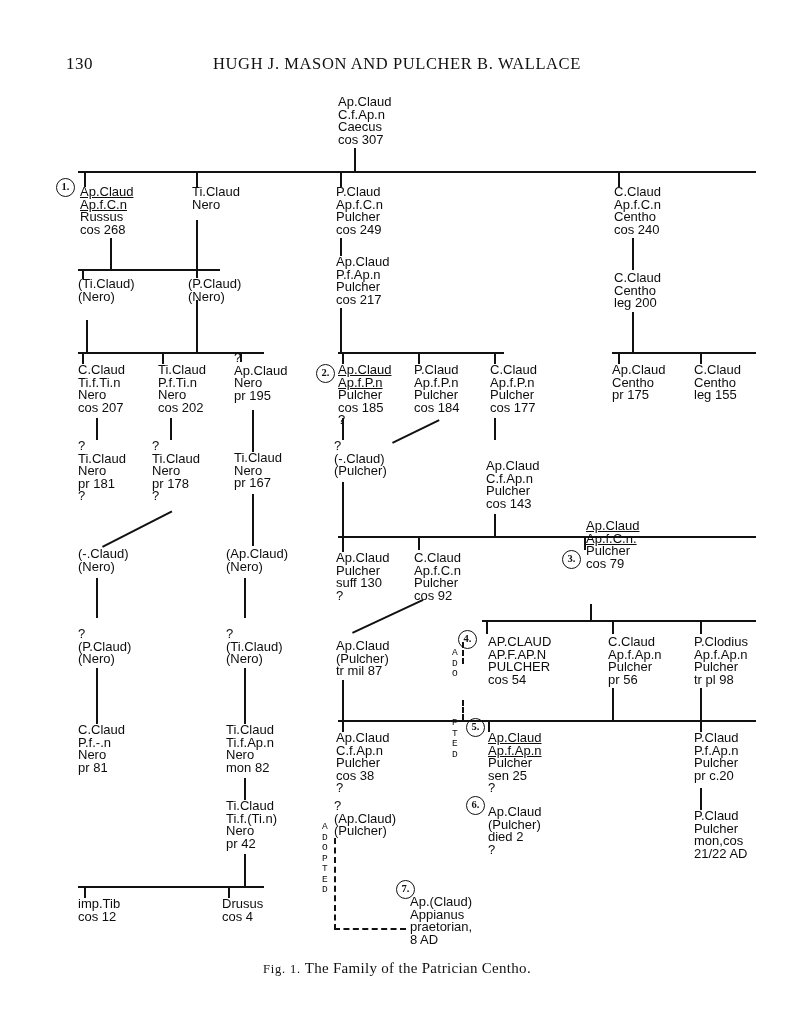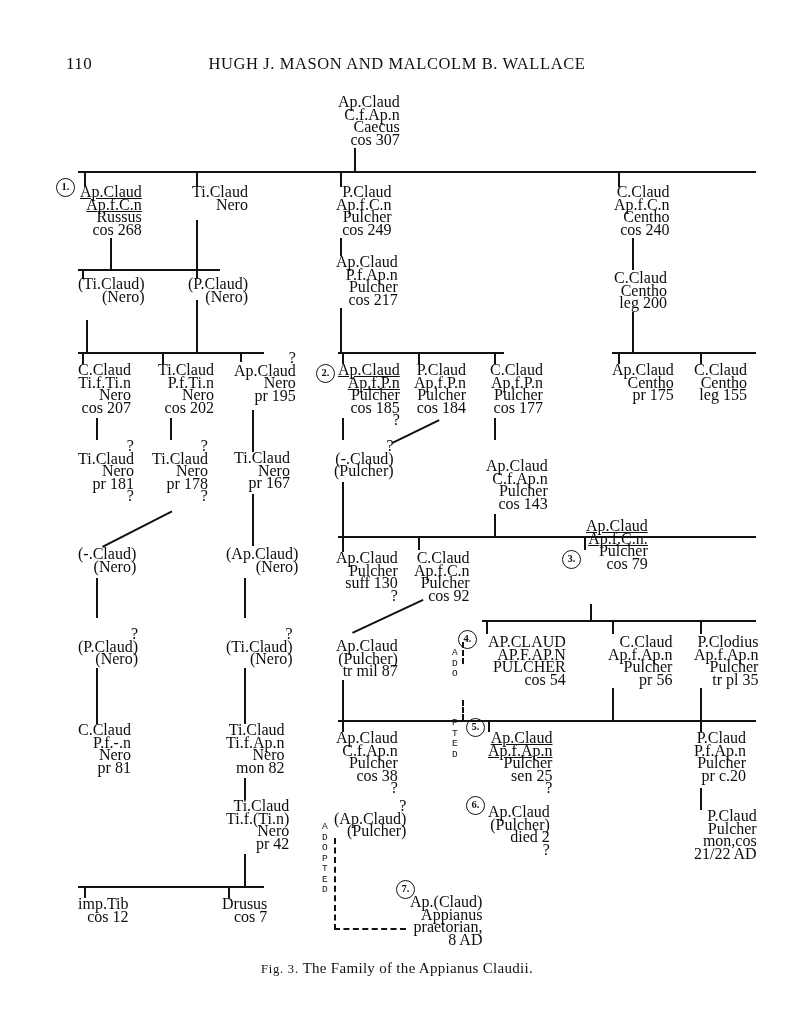--- a/index.html
+++ b/index.html
@@ -55,27 +55,26 @@
   
   #stemma {
     position: absolute;
     left: 0;
     top: 0;
     width: 794px;
     height: 960px;
   }
   .node {
     position: absolute;
-    font-family: Liberation Serif, serif;
-    font-size: 16px;
+    font-family: Liberation Sans, sans-serif;
+    font-size: 13px;
     line-height: 12.6px;
     white-space: pre;
     letter-spacing: 0px;
     color: #0d0d0d;
-    text-align: right;
   }
   .node .ul {
     text-decoration: underline;
   }
   .hline {
     position: absolute;
     background: #111111;
     height: 2px;
   }
   .vline {
@@ -118,22 +117,22 @@
     position: absolute;
     height: 0;
     border-top: 2px dashed #111111;
   }
 </style>
 </head>
 <body>
 
 <div id="page">
 
-  <div class="page-num">110</div>
-  <div class="running-head">HUGH J. MASON AND MALCOLM B. WALLACE</div>
+  <div class="page-num">130</div>
+  <div class="running-head">HUGH J. MASON AND PULCHER B. WALLACE</div>
 
   <div id="stemma">
 
     <div class="node" style="left:338px; top:96px;">Ap.Claud
 C.f.Ap.n
 Caecus
 cos 307</div>
     <div class="vline" style="left:354px; top:148px; height:24px;"></div>
 
     <div class="hline" style="left:78px; top:171px; width:678px;"></div>
@@ -337,21 +336,21 @@
 AP.F.AP.N
 PULCHER
 cos 54</div>
     <div class="node" style="left:608px; top:636px;">C.Claud
 Ap.f.Ap.n
 Pulcher
 pr 56</div>
     <div class="node" style="left:694px; top:636px;">P.Clodius
 Ap.f.Ap.n
 Pulcher
-tr pl 35</div>
+tr pl 98</div>
 
     <div class="vline" style="left:612px; top:688px; height:32px;"></div>
     <div class="vline" style="left:700px; top:688px; height:32px;"></div>
 
     <div class="hline" style="left:338px; top:720px; width:418px;"></div>
     <div class="vline" style="left:342px; top:720px; height:12px;"></div>
     <div class="vline" style="left:488px; top:720px; height:12px;"></div>
     <div class="vline" style="left:700px; top:720px; height:12px;"></div>
 
     <div class="node" style="left:336px; top:732px;">Ap.Claud
@@ -386,21 +385,21 @@
 (Pulcher)
 died 2
 ?</div>
 
     <div class="hline" style="left:78px; top:886px; width:186px;"></div>
     <div class="vline" style="left:84px; top:886px; height:12px;"></div>
     <div class="vline" style="left:228px; top:886px; height:12px;"></div>
     <div class="node" style="left:78px; top:898px;">imp.Tib
 cos 12</div>
     <div class="node" style="left:222px; top:898px;">Drusus
-cos 7</div>
+cos 4</div>
 
     <div class="adopt" style="left:452px; top:648px;">A
 D
 O</div>
     <div class="adopt" style="left:452px; top:718px;">P
 T
 E
 D</div>
     <div class="dash-v" style="left:462px; top:642px; height:22px;"></div>
     <div class="dash-v" style="left:462px; top:700px; height:20px;"></div>
@@ -417,17 +416,17 @@
 
     <div class="marker" style="left:396px; top:880px;">7.</div>
     <div class="node" style="left:410px; top:896px;">Ap.(Claud)
 Appianus
 praetorian,
 8 AD</div>
 
   </div>
 
   <div class="fig-caption">
-    <span class="sc">Fig. 3.</span>
-    <span>The Family of the Appianus Claudii.</span>
+    <span class="sc">Fig. 1.</span>
+    <span>The Family of the Patrician Centho.</span>
   </div>
 
 </div>
 
 </body></html>

